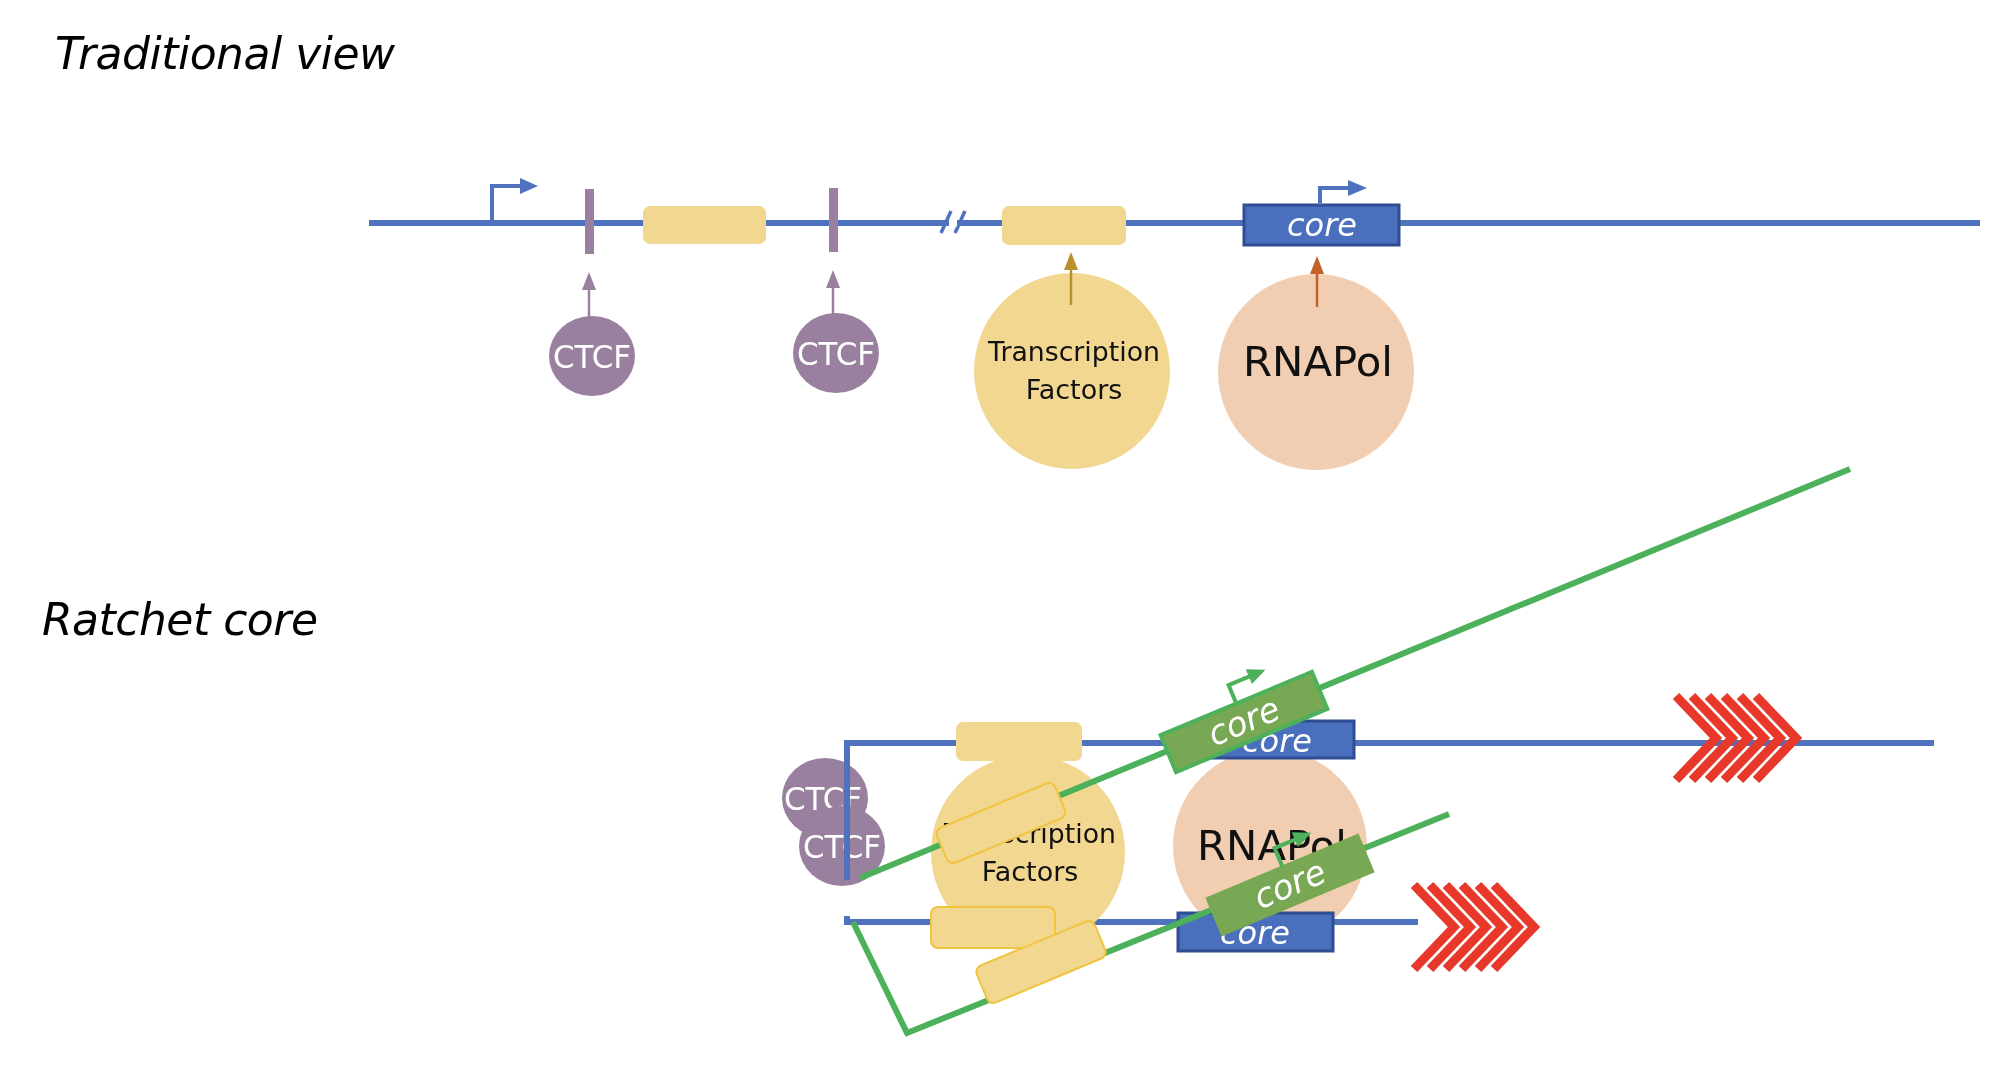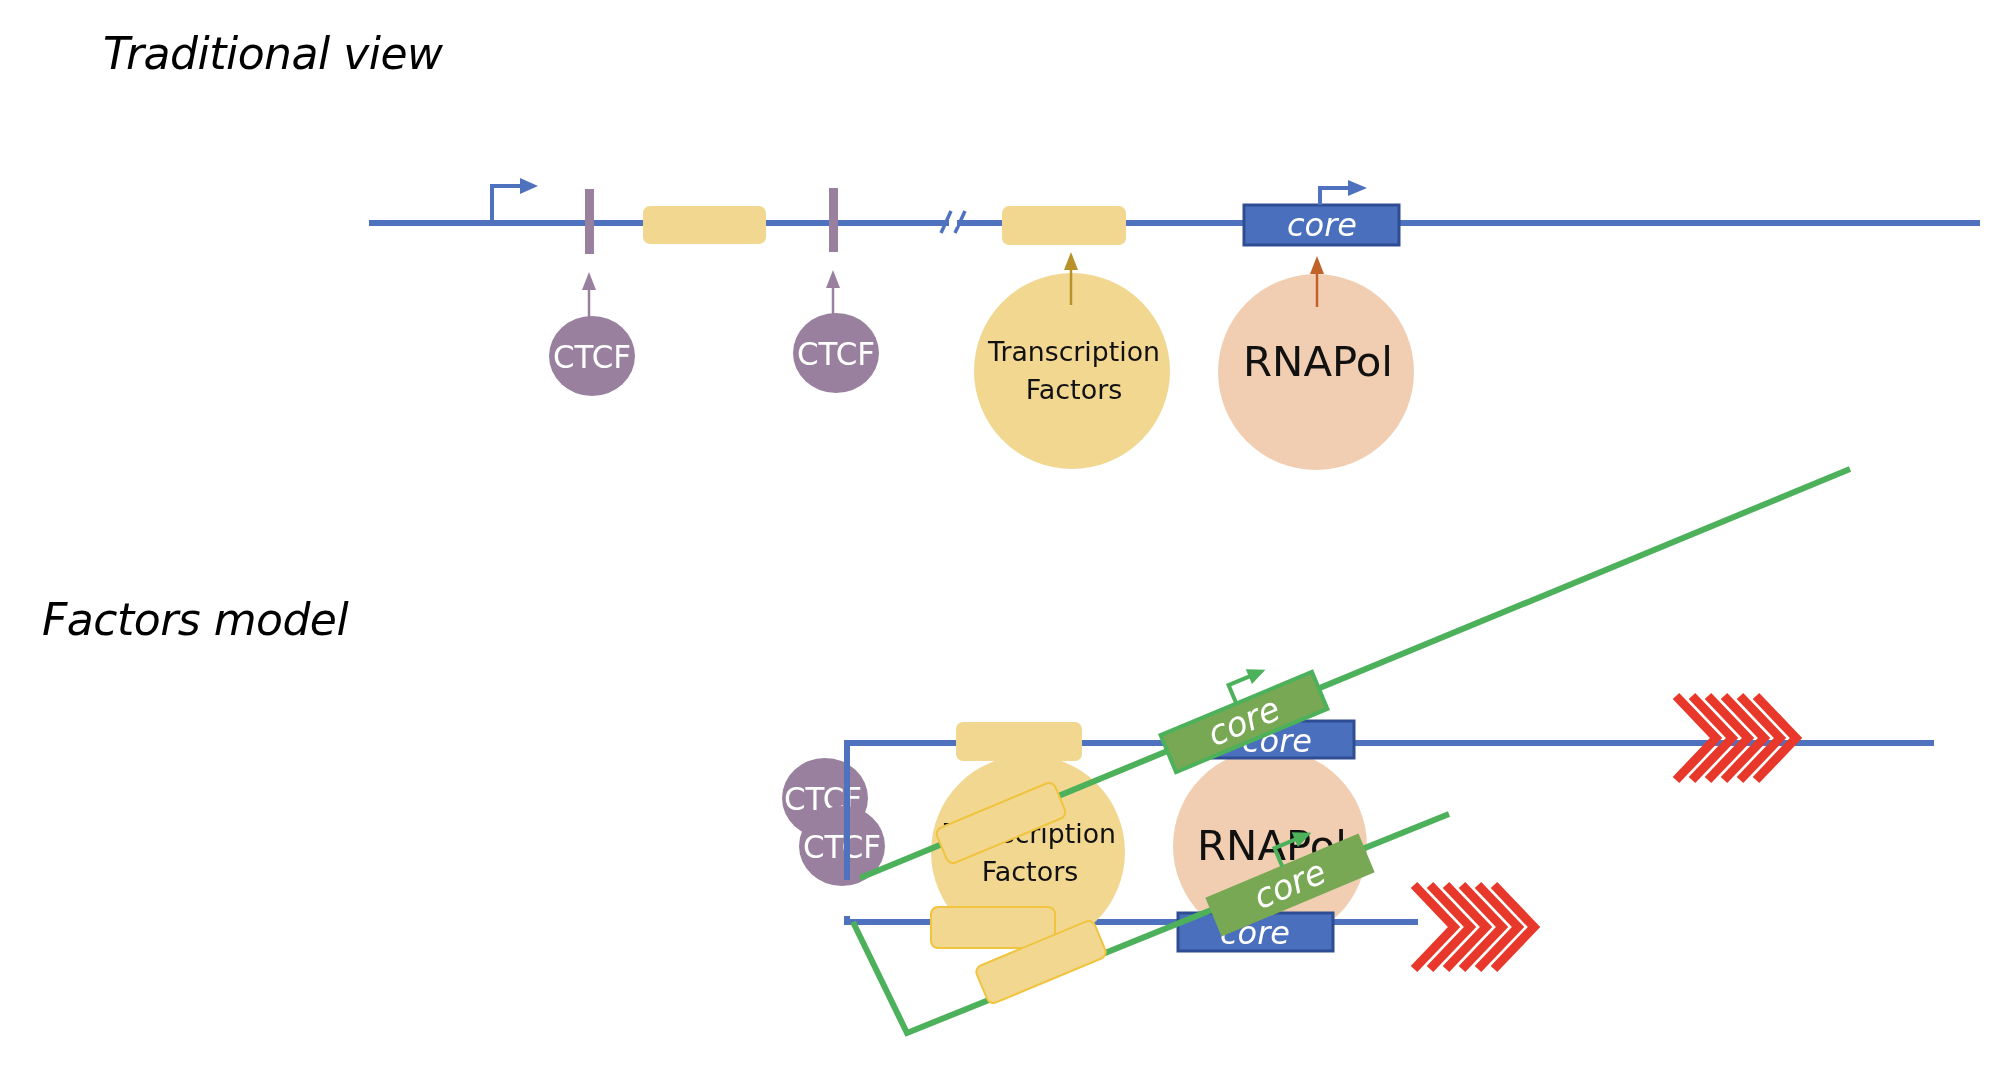--- a/index.html
+++ b/index.html
@@ -1,30 +1,30 @@
 <!DOCTYPE html>
 <html><head>
 <meta charset="utf-8">
 <style>
   html, body { margin: 0; padding: 0; background: #ffffff; }
   body { width: 2002px; height: 1082px; position: relative; overflow: hidden;
          font-family: "DejaVu Sans", "Liberation Sans", sans-serif; }
   .section-title { position: absolute; font-style: italic; font-size: 44px;
                    color: #000; letter-spacing: -0.5px;
                    font-family: "DejaVu Sans", sans-serif; }
-  #title-traditional { left: 55px; top: 28px; margin-left: 48px; }
+  #title-traditional { left: 55px; top: 28px; }
   #title-ratchet { left: 42px; top: 594px; }
   svg#diagram { position: absolute; left: 0; top: 0; }
   .lbl { font-family: "DejaVu Sans", sans-serif; }
 </style>
 </head>
 <body>
 
 <div id="title-traditional" class="section-title">Traditional view</div>
-<div id="title-ratchet" class="section-title">Factors model</div>
+<div id="title-ratchet" class="section-title">Ratchet core</div>
 
 <svg id="diagram" width="2002" height="1082" viewBox="0 0 2002 1082">
   <defs>
     <marker id="arr-blue" markerWidth="6" markerHeight="6" refX="1" refY="3" orient="auto" markerUnits="strokeWidth">
       <path d="M0,0 L6,3 L0,6 z" fill="#4f72bf"></path>
     </marker>
     <marker id="arr-green" markerWidth="6" markerHeight="6" refX="1" refY="3" orient="auto" markerUnits="strokeWidth">
       <path d="M0,0 L6,3 L0,6 z" fill="#4cb15a"></path>
     </marker>
   </defs>

